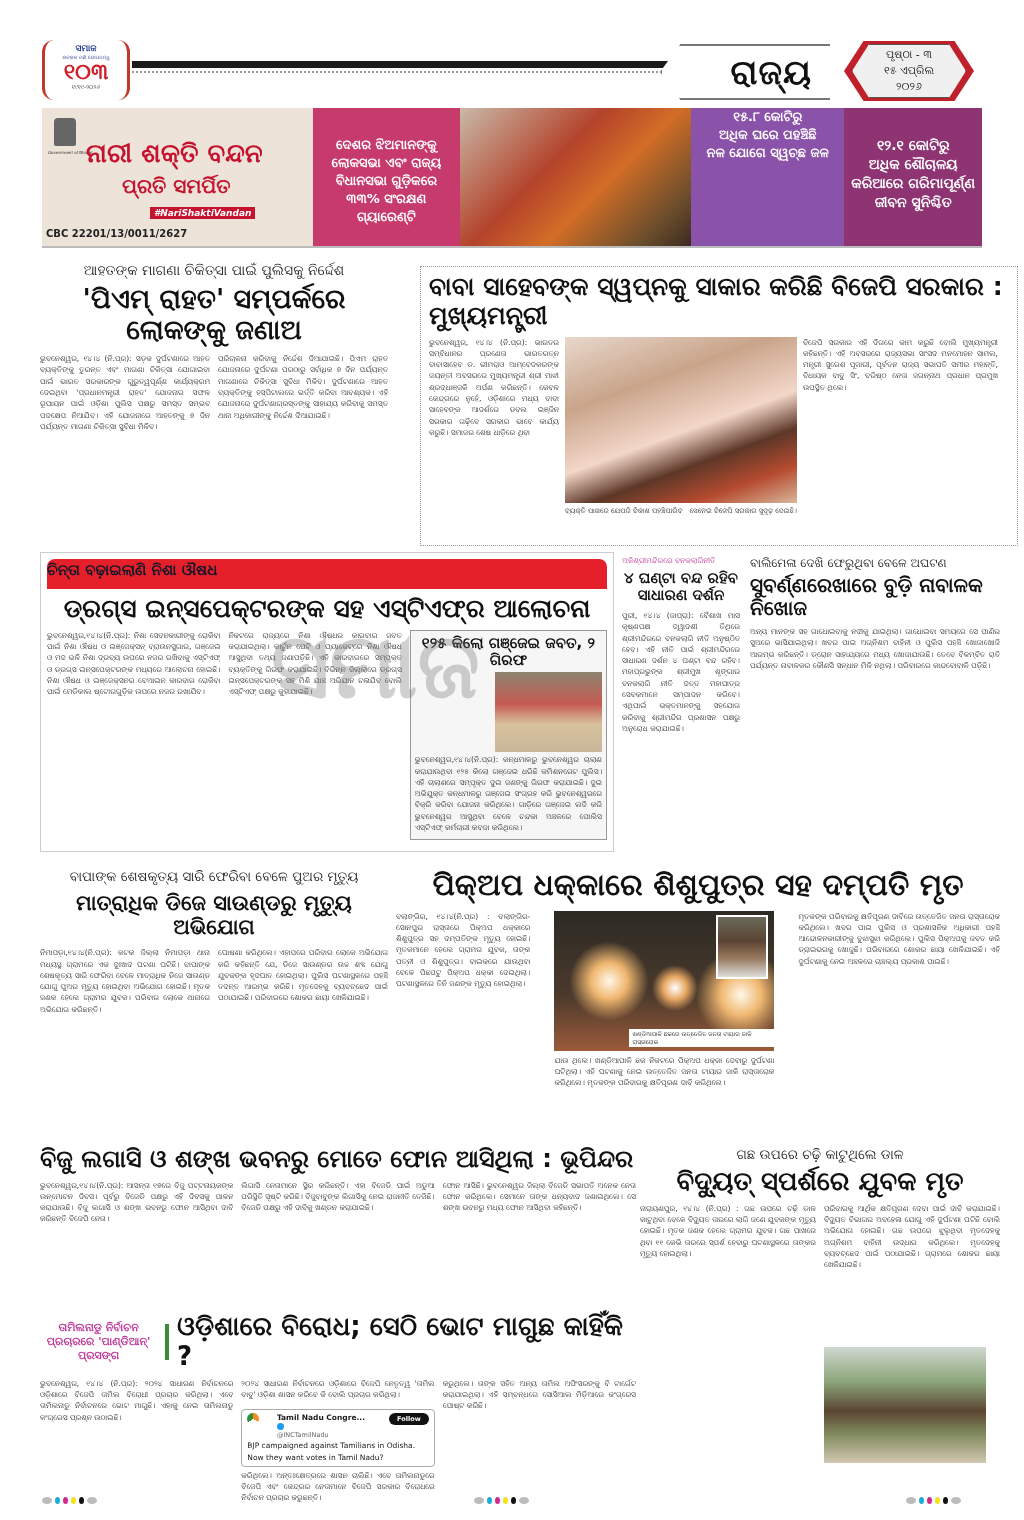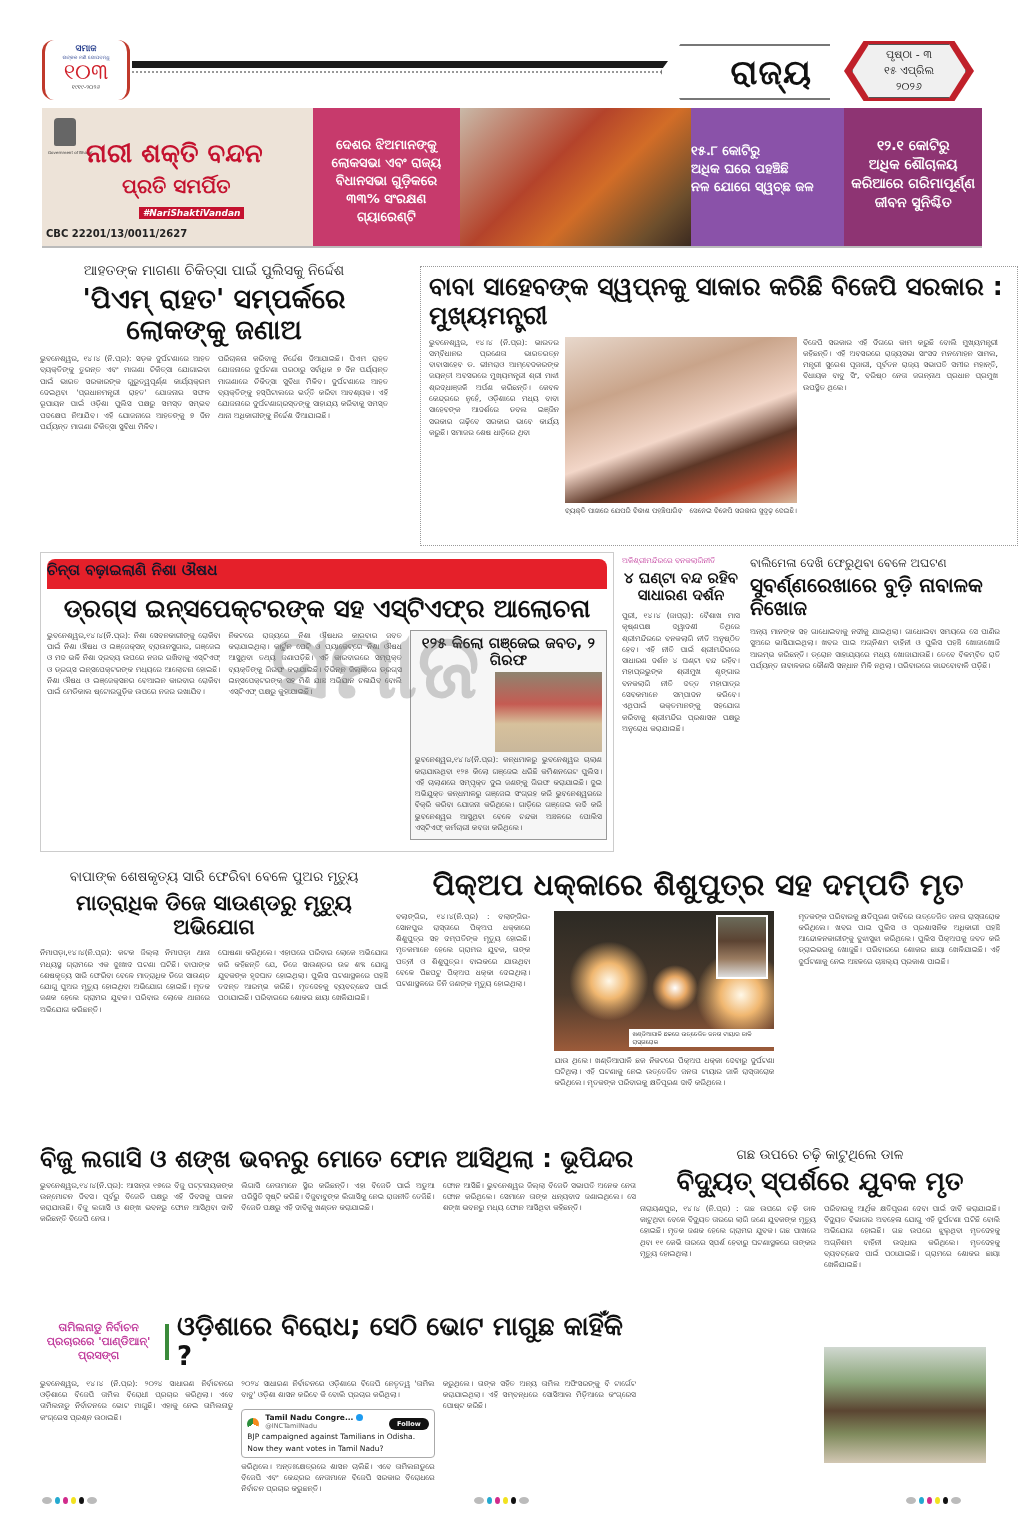--- a/index.html
+++ b/index.html
@@ -4,41 +4,41 @@
 <style>
   * { box-sizing: border-box; margin: 0; padding: 0; }
   html, body { width: 1024px; height: 1520px; background: #fff; overflow: hidden; }
   body { font-family: "DejaVu Sans", sans-serif; color: #1a1a1a; position: relative; }
 
   
   .masthead { position: absolute; left: 40px; top: 40px; width: 950px; height: 62px; }
   .logo { position: absolute; left: 2px; top: 0; width: 88px; height: 60px; border-left: 3px solid #c0392b; border-right: 3px solid #c0392b; border-radius: 12px; text-align: center; }
   .logo .brand { font-size: 9px; color: #243c8c; font-weight: bold; margin-top: 3px; }
   .logo .tag { font-size: 5px; color: #243c8c; }
-  .logo .num { font-size: 22px; font-weight: normal; color: #d0202a; line-height: 22px; }
+  .logo .num { font-size: 22px; font-weight: bold; color: #d0202a; line-height: 22px; }
   .logo .years { font-size: 6px; color: #333; }
   .rule-thick { position: absolute; left: 92px; right: 320px; top: 21px; height: 7px; background: #1b1b1b; }
   .rule-dot { position: absolute; left: 92px; right: 320px; top: 31px; height: 3px; border-top: 2px dotted #999; }
   .section-tab { position: absolute; right: 160px; top: 4px; width: 170px; height: 56px; border: 2px solid #777; border-right: none; clip-path: polygon(12% 0, 100% 0, 100% 100%, 12% 100%, 0 50%); background: #fff; }
   .section-name { position: absolute; right: 178px; top: 12px; font-size: 34px; font-weight: bold; color: #111; letter-spacing: 1px; }
   .page-badge { position: absolute; right: 16px; top: 1px; width: 130px; height: 60px; background: #c0202a; clip-path: polygon(15% 0, 85% 0, 100% 50%, 85% 100%, 15% 100%, 0 50%); }
   .page-badge-inner { position: absolute; right: 24px; top: 4px; width: 114px; height: 54px; background: #f0f0f0; border: 1px solid #555; clip-path: polygon(15% 0, 85% 0, 100% 50%, 85% 100%, 15% 100%, 0 50%); text-align: center; font-size: 11px; line-height: 16px; padding-top: 2px; }
 
   
   .ad { position: absolute; left: 42px; top: 108px; width: 940px; height: 140px; display: flex; border-bottom: 2px solid #bbb; }
   .ad-left { width: 275px; background: #ede3d8; position: relative; padding: 8px; }
   .ad-emblem { position: absolute; left: 12px; top: 10px; width: 22px; height: 28px; background: #666; border-radius: 4px 4px 2px 2px; }
   .ad-gov { position: absolute; left: 6px; top: 42px; font-size: 4px; color: #333; }
   .ad-title { position: absolute; left: 44px; top: 30px; font-size: 26px; font-weight: bold; color: #c4122f; }
   .ad-sub { position: absolute; left: 80px; top: 66px; font-size: 20px; font-weight: bold; color: #c4122f; }
-  .ad-hashtag { position: absolute; left: 97px; top: 99px; font-size: 9px; background: #c4122f; color: #fff; padding: 1px 4px; font-style: italic; font-weight: bold; }
+  .ad-hashtag { position: absolute; left: 108px; top: 99px; font-size: 9px; background: #c4122f; color: #fff; padding: 1px 4px; font-style: italic; font-weight: bold; }
   .ad-code { position: absolute; left: 4px; top: 120px; font-size: 10px; color: #222; font-weight: bold; }
   .ad-pink { width: 150px; background: #c73a6c; color: #fff; font-size: 13px; font-weight: bold; text-align: center; padding-top: 28px; line-height: 18px; }
   .ad-photo { width: 235px; background: linear-gradient(135deg, #c9b9a8 0%, #b4432b 40%, #d26d27 60%, #6c4e2c 85%, #3b2a20 100%); }
-  .ad-purple1 { width: 156px; background: #8a52a9; color: #fff; font-size: 13px; font-weight: bold; padding-top: 34px; line-height: 18px; }
+  .ad-purple1 { width: 156px; background: #8a52a9; color: #fff; font-size: 13px; font-weight: bold; text-align: center; line-height: 18px; }
   .ad-purple2 { width: 140px; background: #8e3473; color: #fff; font-size: 14px; font-weight: bold; text-align: center; padding-top: 28px; line-height: 19px; }
 
   
   .kicker { font-size: 14px; color: #222; text-align: center; }
   .headline { font-weight: bold; color: #111; text-align: center; line-height: 1.15; }
   .body { font-size: 7.5px; line-height: 11.3px; color: #333; text-align: justify; overflow: hidden; }
   .cols { display: flex; gap: 8px; }
   .cols > div { flex: 1; }
   .photo { background: #888; position: relative; overflow: hidden; }
   .caption { font-size: 7px; color: #333; }
@@ -112,21 +112,21 @@
   .a9 .photo { width: 162px; height: 116px; margin-top: 4px; background: linear-gradient(180deg, #d0d8d0 0%, #8ba579 30%, #5b4532 55%, #7f8a5c 75%, #d2c7b3 100%); }
 
   
   .a10 { position: absolute; left: 40px; top: 1312px; width: 596px; height: 170px; }
   .a10 .top { display: flex; align-items: center; gap: 8px; margin-bottom: 6px; }
   .a10 .kicker2 { width: 120px; font-size: 11px; color: #c03a9b; font-weight: bold; line-height: 14px; text-align: center; }
   .a10 .divider { width: 4px; height: 36px; background: #3a8a3a; }
   .a10 .headline { font-size: 26px; text-align: left; }
   .a10 .cols > div { height: 120px; }
   .tweet { border: 1px solid #aaa; border-radius: 4px; padding: 3px 5px; font-size: 8px; margin: 3px 0; background: #fff; }
-  .tweet-head { display: flex; align-items: flex-end; gap: 6px; }
+  .tweet-head { display: flex; align-items: flex-start; gap: 18px; }
   .tweet-avatar { width: 12px; height: 12px; border-radius: 50%; background: conic-gradient(#f58b1f 0 33%, #fff 33% 66%, #2b8f3b 66% 100%); }
   .tweet-name { font-weight: bold; font-size: 7.5px; }
   .tweet-handle { font-size: 6.5px; color: #666; }
   .verified { display: inline-block; width: 7px; height: 7px; background: #1d9bf0; border-radius: 50%; vertical-align: middle; }
   .follow-btn { margin-left: auto; background: #111; color: #fff; font-size: 6.5px; border-radius: 8px; padding: 2px 8px; font-weight: bold; }
   .tweet-text { font-size: 7.5px; line-height: 10px; margin-top: 2px; }
 
   
   .regmarks { position: absolute; top: 1497px; display: flex; gap: 3px; align-items: center; }
   .regmarks span { display: inline-block; height: 7px; border-radius: 50%; }

